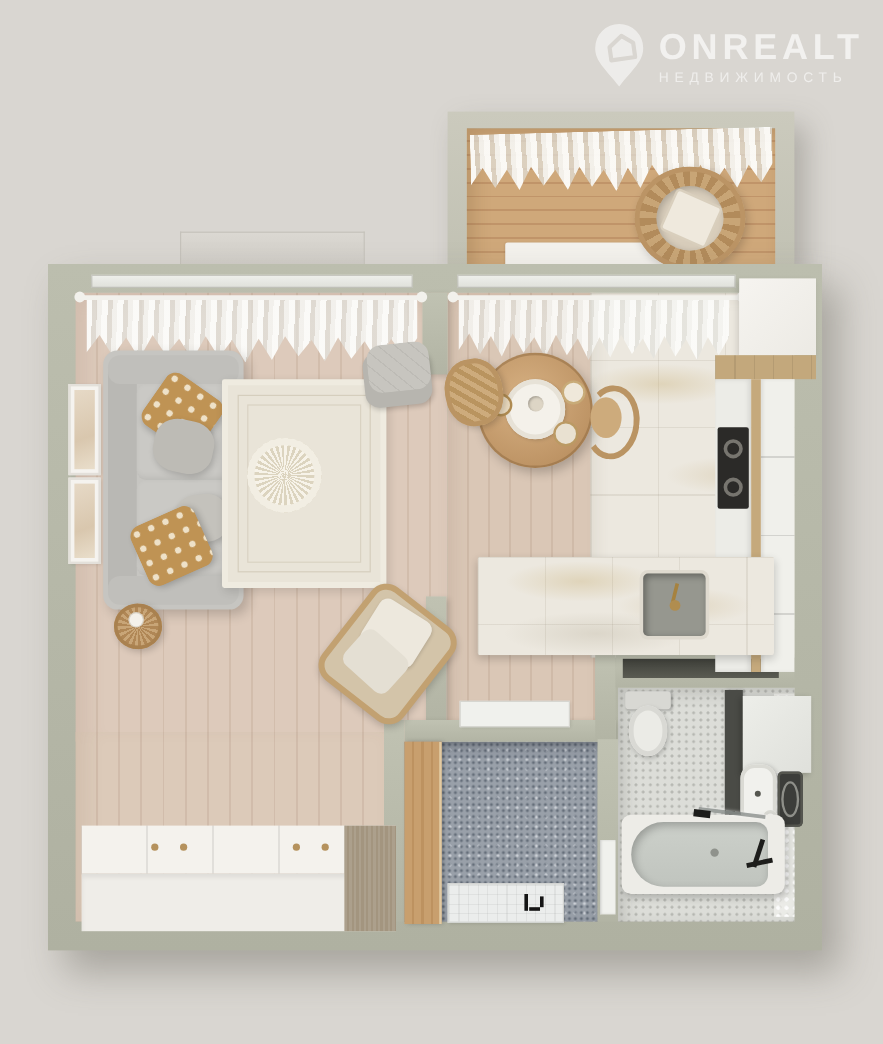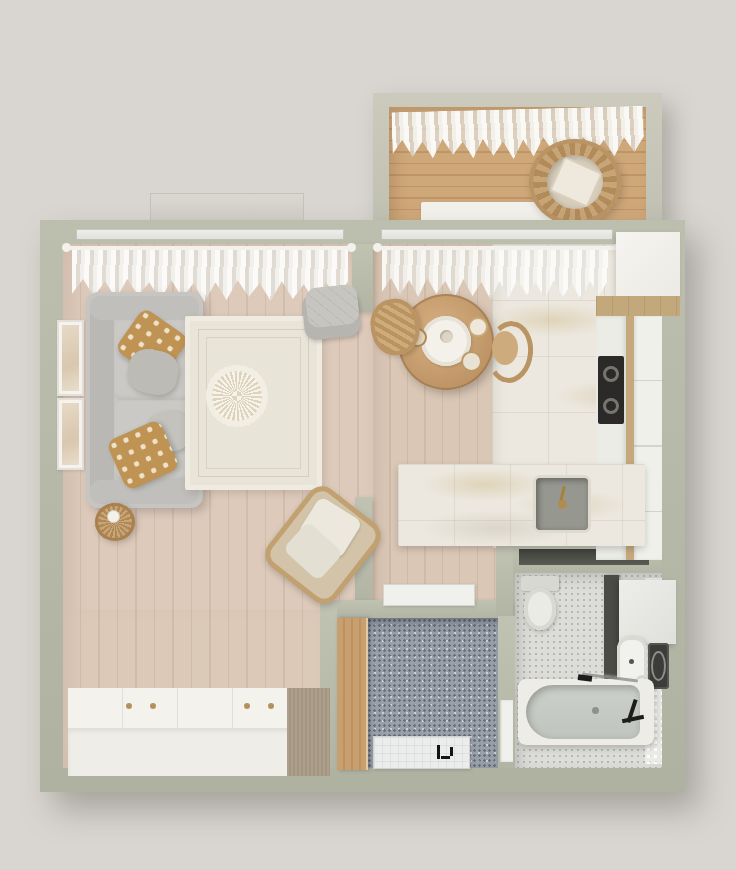--- a/index.html
+++ b/index.html
@@ -363,14 +363,26 @@
     <div class="el" id="bathtub-inner"></div>
     <div class="el" id="tub-drain"></div>
     <div class="el" id="glass-screen"></div>
     <div class="el" id="screen-bracket"></div>
     <div class="el" id="shower-fixture">
       <div class="el sf-bar-v"></div>
       <div class="el sf-bar-h"></div>
     </div>
   </div>
 
+  <div class="el" id="logo">
+    <span>
+      <svg width="48" height="56" viewBox="0 0 48 56">
+        <path d="M24 54 C12 39 4 33 4 22 a20 20 0 1 1 40 0 c0 11 -8 17 -20 32 z" fill="#ffffff"></path>
+        <path d="M16 31 V20 L27 12 L36 19 V31 Z" fill="none" stroke="#d9d6d1" stroke-width="3.5" stroke-linejoin="round" transform="rotate(-8 26 21)"></path>
+      </svg>
+    </span>
+    <div id="logo-text">
+      <span id="brand">ONREALT</span>
+      <span id="tagline">НЕДВИЖИМОСТЬ</span>
+    </div>
+  </div>
 
 </div>
 
 </body></html>

